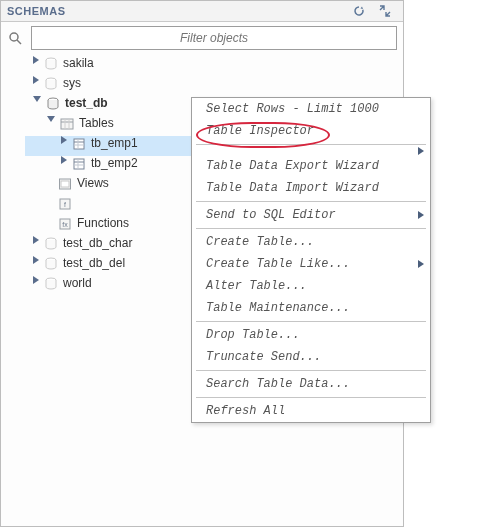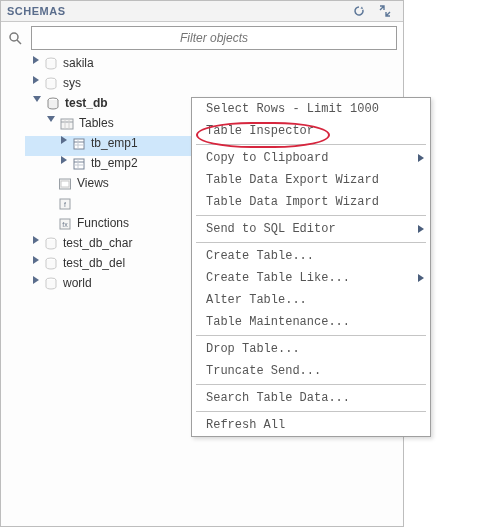--- a/index.html
+++ b/index.html
@@ -109,20 +109,21 @@
     border: 1px solid #9f9f9f;
     box-shadow: 2px 2px 4px rgba(0,0,0,0.15);
     font-family: "Courier New", monospace;
     font-size: 12px;
     color: #555;
   }
   .ctx-item {
     padding: 4px 24px 4px 14px;
     position: relative;
     white-space: nowrap;
+    font-style: italic;
   }
   .ctx-divider {
     height: 1px;
     background: #c5c5c5;
     margin: 2px 4px;
   }
   .ctx-item .submenu-arrow {
     position: absolute;
     right: 6px;
     top: 50%;
@@ -317,21 +318,20 @@
       <span>world</span>
     </div>
 
   </div>
 
   <div class="ctx-menu">
     <div class="ctx-item">Select Rows - Limit 1000</div>
     <div class="ctx-item">Table Inspector</div>
     <div class="ctx-divider"></div>
     <div class="ctx-item">
-      <span>Copy to Clipboard</span>
       <span class="submenu-arrow"></span>
     </div>
     <div class="ctx-item">Table Data Export Wizard</div>
     <div class="ctx-item">Table Data Import Wizard</div>
     <div class="ctx-divider"></div>
     <div class="ctx-item">
       <span>Send to SQL Editor</span>
       <span class="submenu-arrow"></span>
     </div>
     <div class="ctx-divider"></div>

